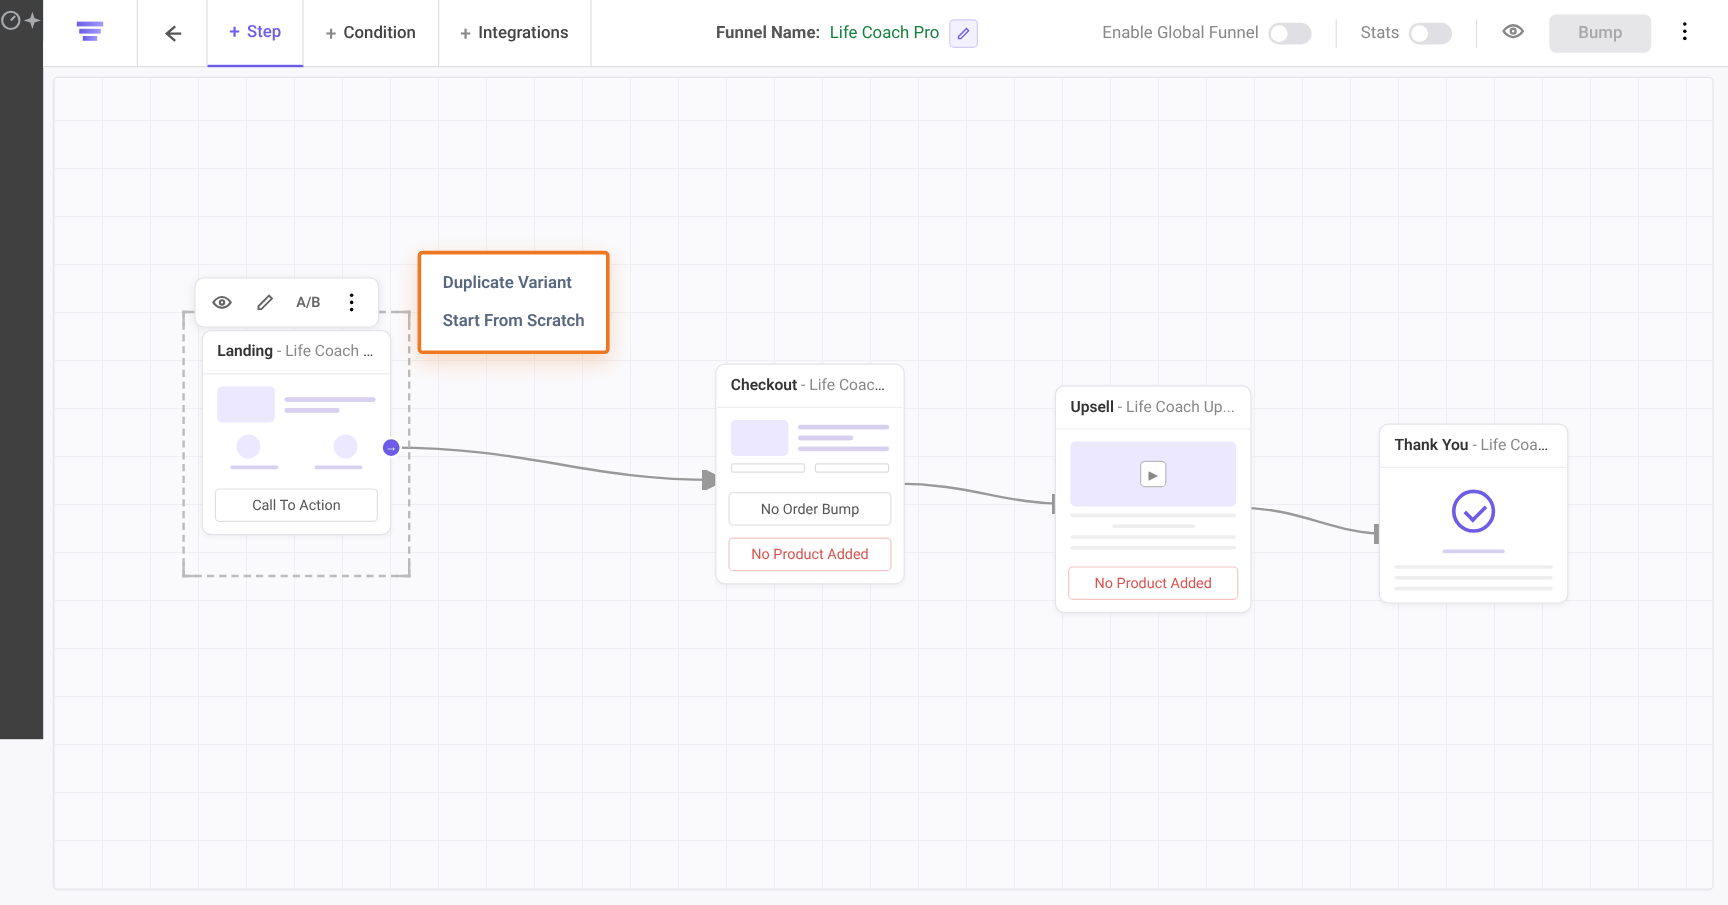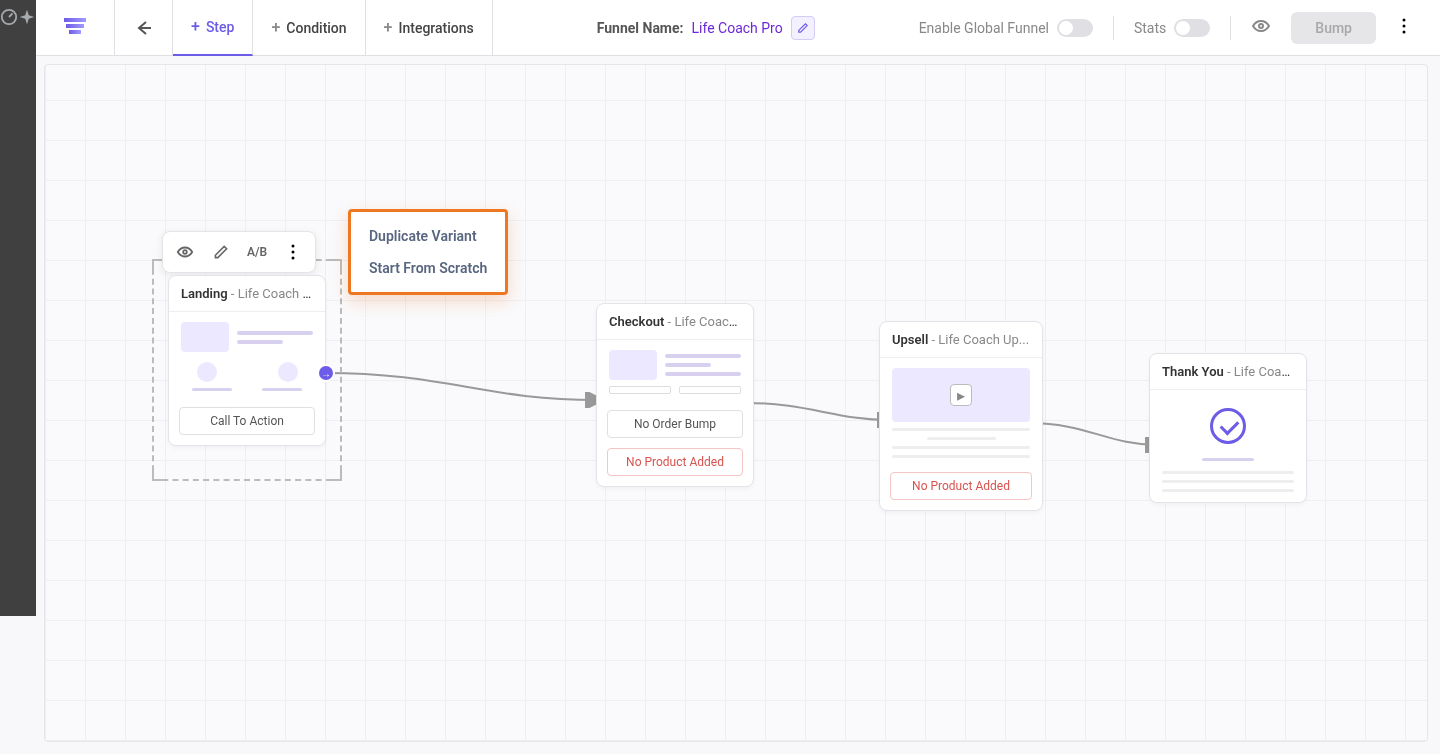--- a/index.html
+++ b/index.html
@@ -20,21 +20,21 @@
 .fstripe.a{width:22px}
 .fstripe.b{width:18px;margin-left:2px}
 .fstripe.c{width:12px;margin-left:5px}
 .backbtn{width:58px;height:56px;display:flex;align-items:center;justify-content:center;border-right:1px solid #e0e0e4;cursor:pointer;color:#555}
 .tabbtn{height:56px;padding:0 18px;display:flex;align-items:center;gap:6px;border-right:1px solid #e0e0e4;cursor:pointer;color:#444;font-size:14px;font-weight:500}
 .tabbtn.active{color:#6c5ce7;border-bottom:2px solid #6c5ce7}
 .tabbtn .plus{font-size:16px;color:#888}
 .tabbtn.active .plus{color:#6c5ce7}
 .spacer{flex:1}
 .funnel-name{display:flex;align-items:center;gap:8px;font-size:14px;color:#555}
-.funnel-name .val{color:#6d28d9}
+.funnel-name .val{color:#15803d}
 .editname{width:24px;height:24px;border-radius:4px;background:#f3f0ff;border:1px solid #d4ccf5;display:flex;align-items:center;justify-content:center;cursor:pointer;color:#6c5ce7}
 .right-group{display:flex;align-items:center;gap:20px;padding-right:28px}
 .toggle-label{display:flex;align-items:center;gap:8px;color:#888;font-size:14px}
 .toggle{width:36px;height:18px;border-radius:9px;background:#e0e0e4;position:relative}
 .toggle::after{content:"";position:absolute;left:2px;top:2px;width:14px;height:14px;border-radius:50%;background:#fff}
 .vline{width:1px;height:24px;background:#e0e0e4}
 .eye-btn{color:#888;cursor:pointer}
 .savebtn{background:#e6e6e8;color:#a8a8aa;padding:8px 24px;border-radius:6px;font-size:14px;font-weight:500;cursor:not-allowed}
 .more-top{color:#888;cursor:pointer;padding:0 6px}
 .canvas{position:absolute;left:44px;top:64px;right:12px;bottom:12px;background:#fff;border:1px solid #e6e6ea;border-radius:4px;background-image:repeating-linear-gradient(0deg,#efeff3 0,#efeff3 1px,transparent 1px,transparent 40px),repeating-linear-gradient(90deg,#efeff3 0,#efeff3 1px,transparent 1px,transparent 40px);background-color:#fafafc}

